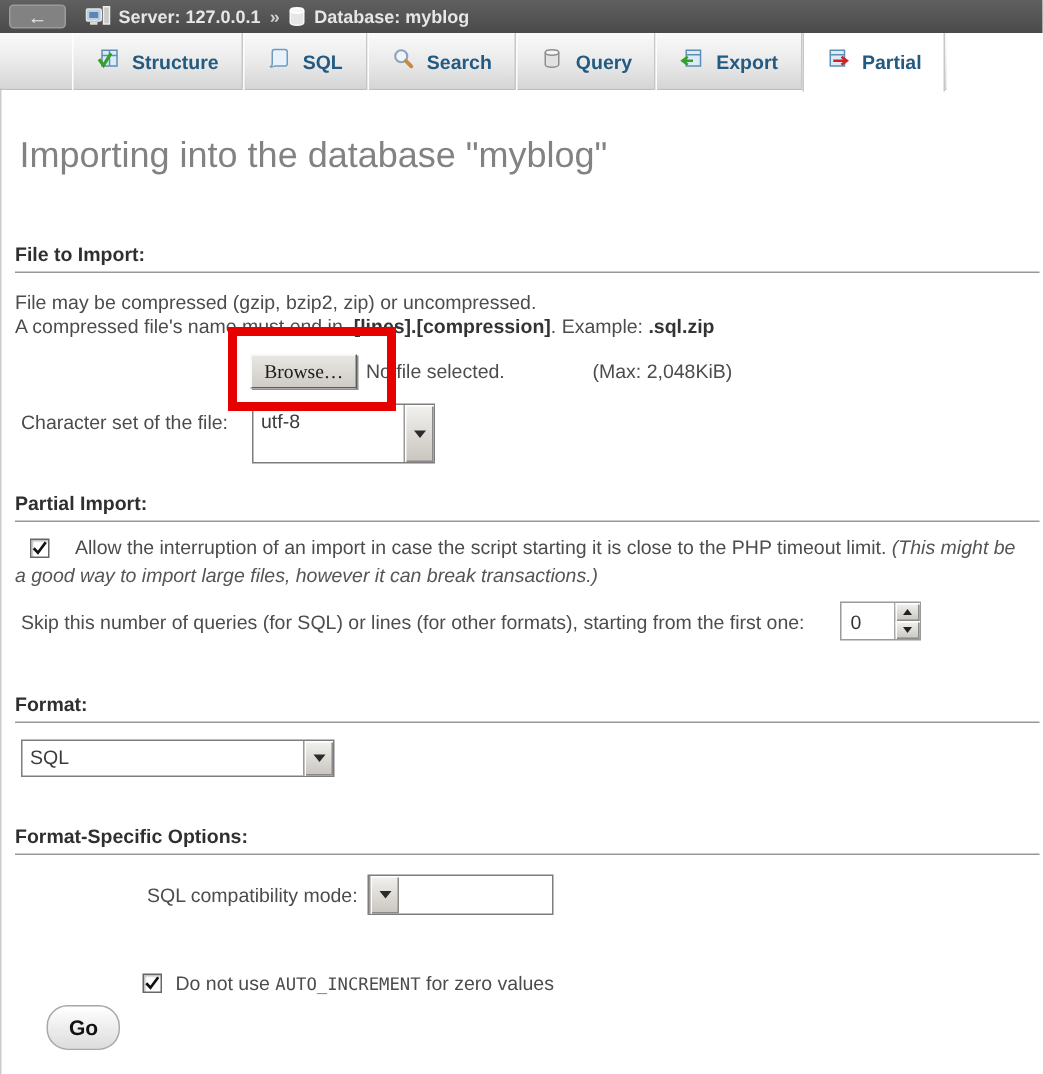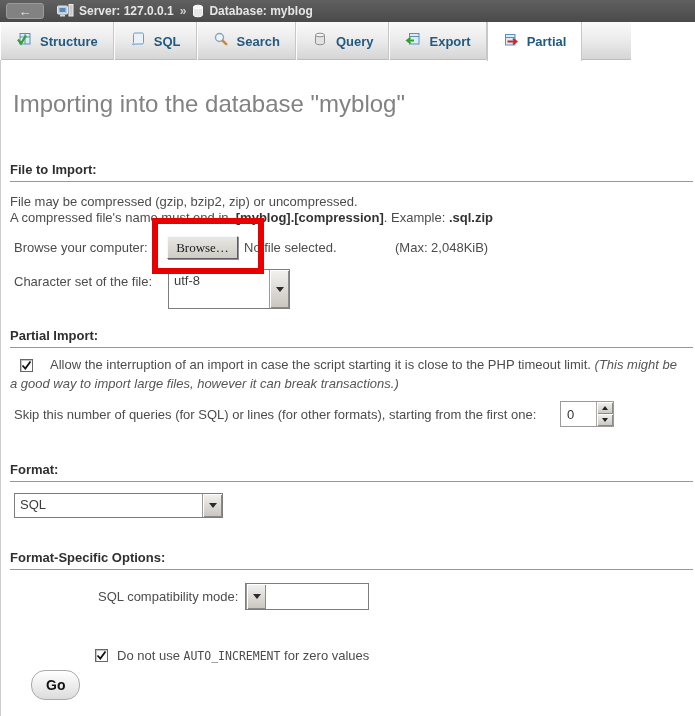--- a/index.html
+++ b/index.html
@@ -13,21 +13,21 @@
   .topbar { position:absolute; left:0; top:0; width:695px; height:22px;
     background:linear-gradient(#606060,#4a4a4a); display:flex; align-items:center; gap:5px; padding:0 6px; }
   .back-btn { width:38px; height:16px; background:#828282; border:1px solid #9b9b9b; border-radius:3px;
     color:#e9e9e9; font-size:13px; line-height:13px; display:flex; align-items:center; justify-content:center; margin-right:8px; }
   .crumb-txt { color:#e6e6e6; font-size:12px; font-weight:bold; }
   .crumb-sep { color:#cfcfcf; font-size:12px; font-weight:bold; padding:0 1px; }
   .crumb-ic { display:flex; align-items:center; }
 
   
   .tabbar { position:absolute; left:0; top:22px; width:631px; height:38px;
-    background:linear-gradient(#fafafa, #e9e9e9 55%, #d5d5d5); border-bottom:1px solid #bdbdbd; display:flex; }
+    background:linear-gradient(#fafafa, #e9e9e9 55%, #d5d5d5); border-bottom:1px solid #bdbdbd; display:flex;padding-left:48px; }
   .tab { display:flex; align-items:center; gap:8px; padding:0 15px; height:38px;
     border-right:1px solid #c7c7c7; border-left:1px solid #fdfdfd; cursor:pointer; }
   .tab-label { color:#235a81; font-size:13px; font-weight:bold; }
   .tab--active { background:#fff; height:39px; margin-bottom:-1px; position:relative; z-index:2; border-left:1px solid #c7c7c7; }
   .chev { width:0; height:0; border-left:6px solid transparent; border-right:6px solid transparent; border-top:7px solid #33536b; }
 
   
   .page-title { position:absolute; left:13px; top:90px; font-size:24px; font-weight:normal; color:#828282; }
 
   .sec-h { position:absolute; left:10px; width:683px; font-size:13px; font-weight:bold; color:#2f2f2f;
@@ -168,23 +168,22 @@
             <path d="M4.5 9.5 H13 M10 6.8 l3.5 2.7 -3.5 2.7" stroke="#cc2525" stroke-width="1.8" fill="none"></path>
           </svg></span>
       <span class="tab-label">Partial</span>
     </div>
   </div>
 
   <h1 class="page-title">Importing into the database "myblog"</h1>
 
   <div class="sec-h h-file">File to Import:</div>
   <div class="txt p1">File may be compressed (gzip, bzip2, zip) or uncompressed.</div>
-  <div class="txt p2"><span>A compressed file's name must end in </span><b>.[myblog].[compression]</b><span>. Example: </span><b>.sql.zip</b></div>
-
-  <div class="txt browse-label">Browse your computer:</div>
+  <div class="txt p2"><span>A compressed file's name must end in </span><b>.[lines].[compression]</b><span>. Example: </span><b>.sql.zip</b></div>
+
   <button class="win-btn">Browse…</button>
   <div class="txt no-file">No file selected.</div>
   <div class="txt max-note">(Max: 2,048KiB)</div>
 
   <div class="txt charset-label">Character set of the file:</div>
   <div class="win-select sel-charset">
     <span class="val">utf-8</span>
     <span class="dd">
         <span class="tri-down"></span>
       </span>

